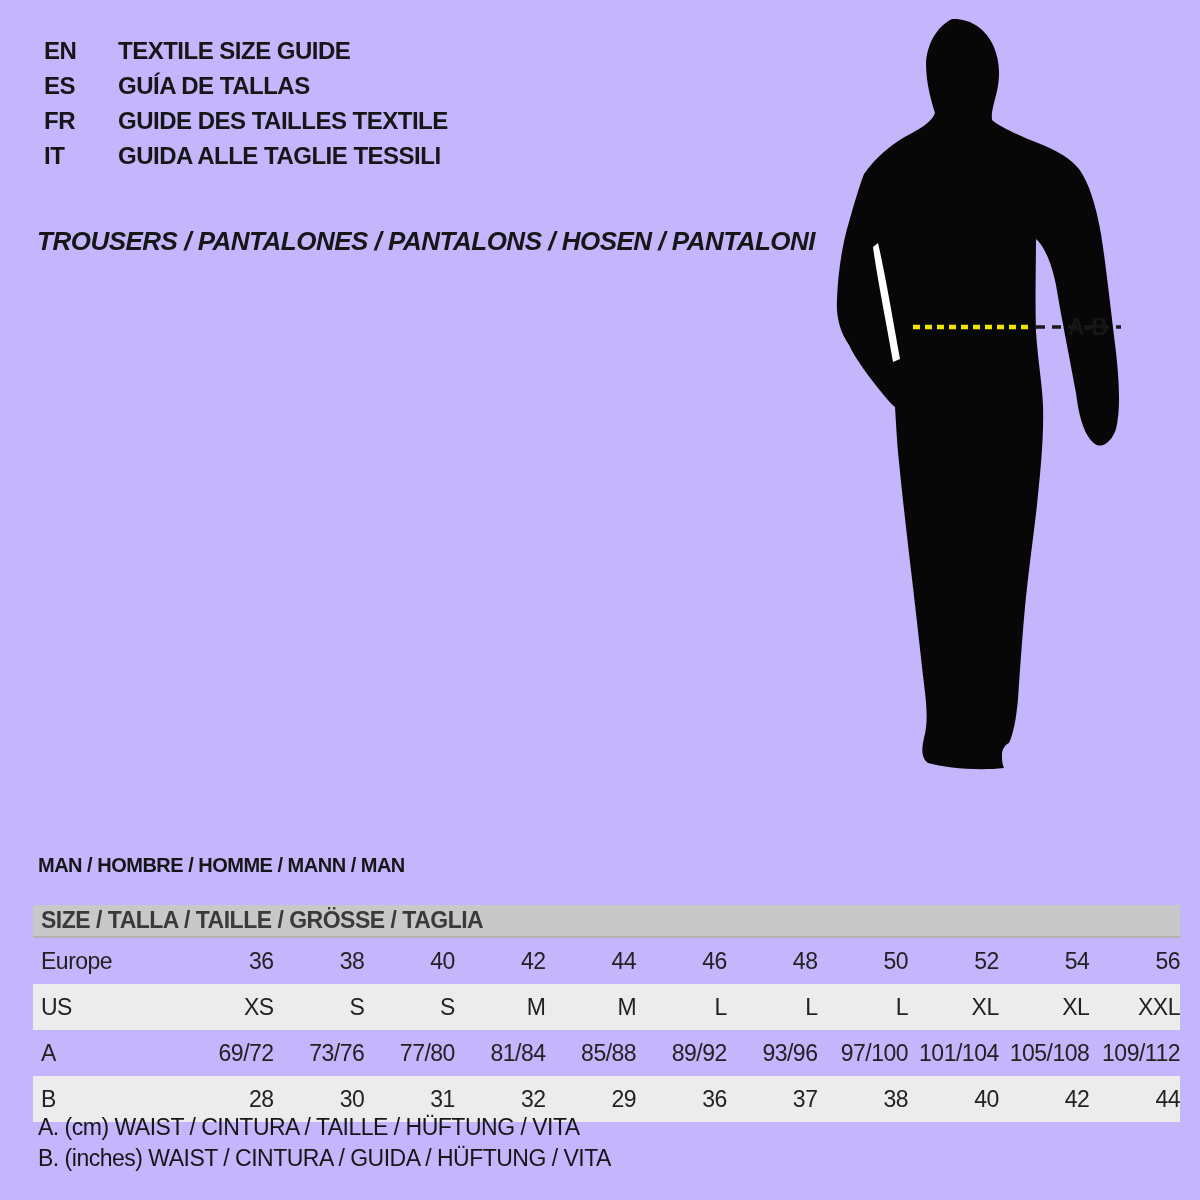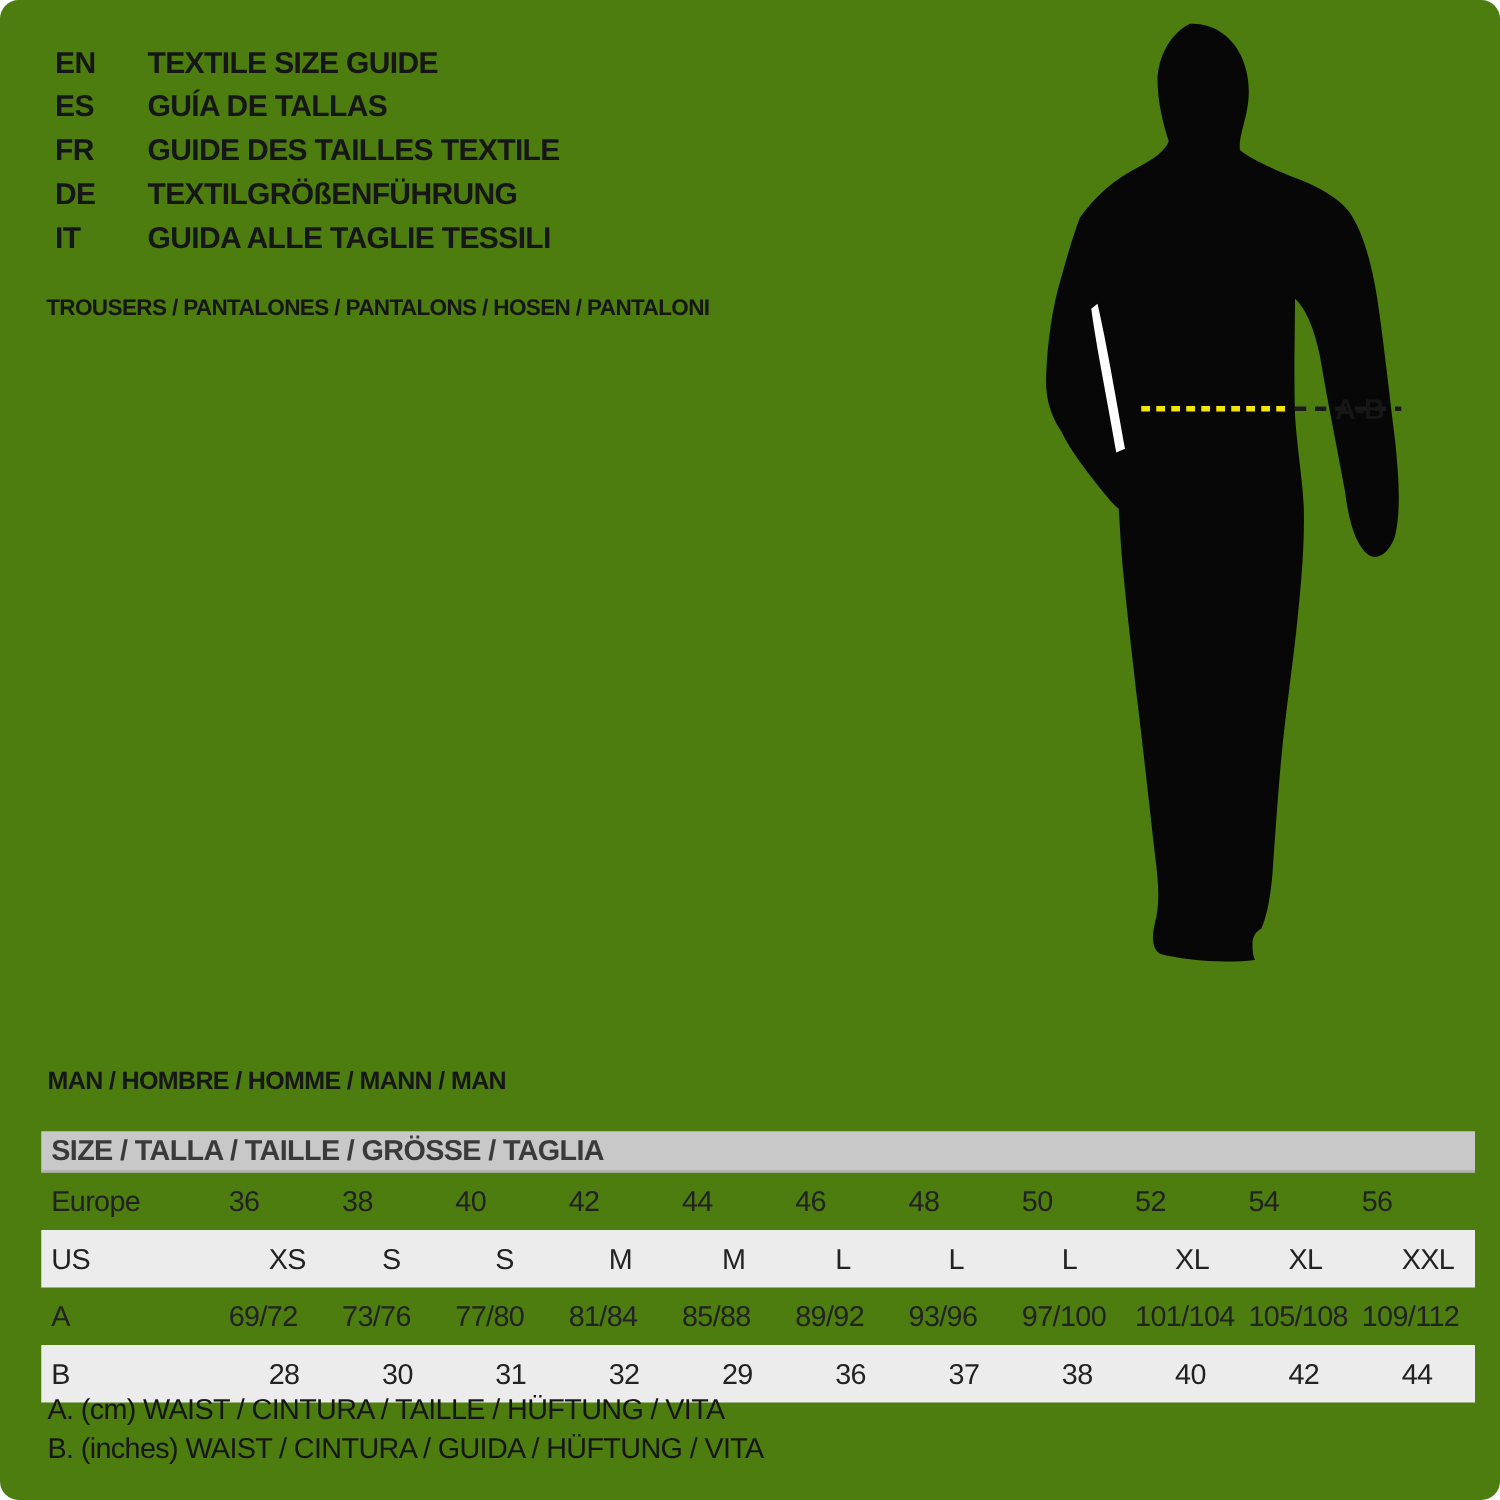--- a/index.html
+++ b/index.html
@@ -1,41 +1,41 @@
 <!DOCTYPE html>
 <html><head>
 <meta charset="utf-8">
 <style>
   html,body { margin:0; padding:0; background:#ffffff; }
   body { width:1200px; height:1200px; font-family:"Liberation Sans", sans-serif; }
-  .page { position:relative; width:1200px; height:1200px; background:#4d7c0f; overflow:hidden; color:#161616;border-radius:15px; }
+  .page { position:relative; width:1200px; height:1200px; background:#c4b5fd; overflow:hidden; color:#161616; }
 
   
   .lang-list { position:absolute; left:44px; top:33px; }
   .lang-row { display:flex; height:35px; line-height:35px; font-weight:bold; font-size:24px; letter-spacing:-0.5px; white-space:nowrap; }
   .lang-code { width:74px; }
 
-  .category-title { position:absolute; left:37px; top:236px; font-weight:bold; font-size:18px; letter-spacing:-0.5px; white-space:nowrap; }
+  .category-title { position:absolute; left:37px; top:226px; font-weight:bold; font-size:26px; letter-spacing:-0.5px; white-space:nowrap;font-style:italic; }
 
   
   .figure-svg { position:absolute; left:830px; top:15px; }
   .ab-label { position:absolute; left:1068px; top:314px; font-weight:bold; font-size:23px; letter-spacing:-0.5px; }
 
   .section-title { position:absolute; left:38px; top:854px; font-weight:bold; font-size:20px; letter-spacing:-0.5px; white-space:nowrap; }
 
   
   .size-table { position:absolute; left:33px; top:905px; width:1147px; }
   .table-header { height:33px; background:#c8c8c8; border-bottom:2px solid #b2b2b2; box-sizing:border-box;
                   display:flex; align-items:center; padding-left:8px;
                   font-weight:bold; font-size:23px; letter-spacing:-0.5px; color:#3a3a3a; }
   .t-row { display:grid; grid-template-columns:150px repeat(11, 1fr); height:46px; align-items:center;
            font-size:23px; letter-spacing:-0.5px; color:#222; white-space:nowrap; }
   .t-row.alt { background:#ececec;gap:32px; }
   .t-label { padding-left:8px; }
-  .t-cell { text-align:left; }
+  .t-cell { text-align:right; }
 
   
   .footnotes { position:absolute; left:38px; top:1112px; }
   .footnote { font-weight:normal; font-size:23px; letter-spacing:-0.5px; line-height:31px; white-space:nowrap; }
 </style>
 </head>
 <body>
 
 <div class="page">
 
@@ -44,24 +44,20 @@
         <span class="lang-code">EN</span>
         <span>TEXTILE SIZE GUIDE</span>
       </div>
       <div class="lang-row">
         <span class="lang-code">ES</span>
         <span>GUÍA DE TALLAS</span>
       </div>
       <div class="lang-row">
         <span class="lang-code">FR</span>
         <span>GUIDE DES TAILLES TEXTILE</span>
-      </div>
-      <div class="lang-row">
-        <span class="lang-code">DE</span>
-        <span>TEXTILGRÖßENFÜHRUNG</span>
       </div>
       <div class="lang-row">
         <span class="lang-code">IT</span>
         <span>GUIDA ALLE TAGLIE TESSILI</span>
       </div>
     </div>
 
   <div class="category-title">TROUSERS / PANTALONES / PANTALONS / HOSEN / PANTALONI</div>
 
   <svg class="figure-svg" width="330" height="760" viewBox="0 0 330 760" aria-hidden="true">

